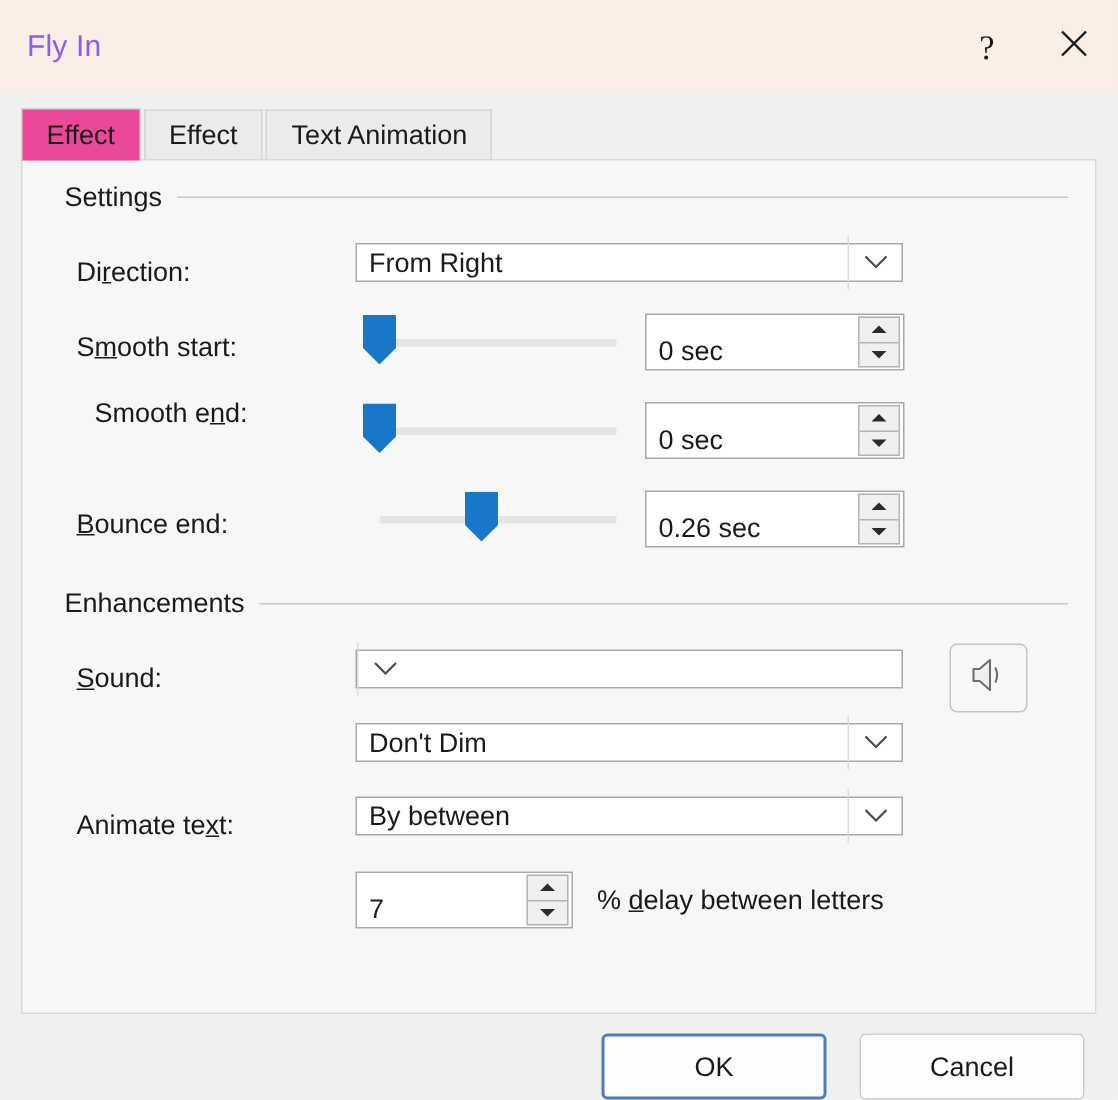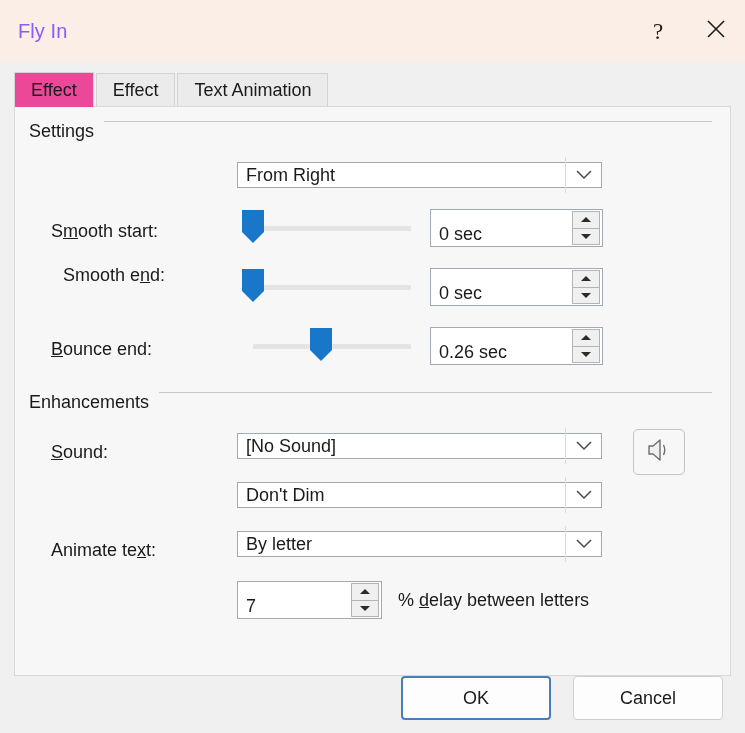--- a/index.html
+++ b/index.html
@@ -102,22 +102,22 @@
     border: 1px solid #d9d9d9;
     height: 570px;
     box-sizing: border-box;
     flex: none;
   }
 
   
   .group-header {
     position: absolute;
     display: flex;
-    align-items: flex-start;
-    left: 14px;
+    align-items: center;
+    left: 28px;
     right: 18px;
   }
   .group-title {
     font-size: 18px;
     color: #1a1a1a;
     padding-right: 10px;
     white-space: nowrap;
   }
   .group-rule {
     flex: 1;
@@ -255,21 +255,21 @@
     justify-content: center;
     box-sizing: border-box;
     cursor: default;
   }
 
   
   .footer {
     position: relative;
     flex: 1;
     display: flex;
-    align-items: flex-start;
+    align-items: flex-end;
     justify-content: flex-end;
     padding-right: 22px;
     padding-left: 24px;
   }
   .btn {
     width: 150px;
     height: 44px;
     font-size: 18px;
     color: #1a1a1a;
     background: #fdfdfd;
@@ -320,20 +320,23 @@
     </div>
   </div>
 
   <div class="panel">
 
     <div class="group-header" style="top:14px;">
       <span class="group-title">Settings</span>
       <span class="group-rule"></span>
     </div>
 
+    <div class="row" style="top:54px; left:36px;">
+      <span class="lbl"><span>Di</span><u>r</u><span>ection:</span></span>
+    </div>
     <div class="combo" style="top:55px; left:222px; width:365px;">
       <span class="combo-value">From Right</span>
       <span class="combo-arrow">
         <svg width="16" height="10" viewBox="0 0 16 10">
             <polyline points="1,1 8,8 15,1" fill="none" stroke="#4a4a4a" stroke-width="1.5"></polyline>
           </svg>
       </span>
     </div>
 
     <div class="row" style="top:104px; left:36px;">
@@ -407,21 +410,20 @@
 
     <div class="group-header" style="top:285px;">
       <span class="group-title">Enhancements</span>
       <span class="group-rule"></span>
     </div>
 
     <div class="row" style="top:325px; left:36px;">
       <span class="lbl"><span></span><u>S</u><span>ound:</span></span>
     </div>
     <div class="combo" style="top:326px; left:222px; width:365px;">
-      <span class="combo-value">[No Sound]</span>
       <span class="combo-arrow">
         <svg width="16" height="10" viewBox="0 0 16 10">
             <polyline points="1,1 8,8 15,1" fill="none" stroke="#4a4a4a" stroke-width="1.5"></polyline>
           </svg>
       </span>
     </div>
     <div class="icon-btn" style="top:322px; left:618px;">
       <span>
         <svg width="26" height="26" viewBox="0 0 26 26">
           <path d="M14 3 L7 9 H3 V17 H7 L14 23 Z" fill="#f0f0f0" stroke="#6e6e6e" stroke-width="1.4" stroke-linejoin="round"></path>
@@ -436,21 +438,21 @@
         <svg width="16" height="10" viewBox="0 0 16 10">
             <polyline points="1,1 8,8 15,1" fill="none" stroke="#4a4a4a" stroke-width="1.5"></polyline>
           </svg>
       </span>
     </div>
 
     <div class="row" style="top:423px; left:36px;">
       <span class="lbl"><span>Animate te</span><u>x</u><span>t:</span></span>
     </div>
     <div class="combo" style="top:424px; left:222px; width:365px;">
-      <span class="combo-value">By letter</span>
+      <span class="combo-value">By between</span>
       <span class="combo-arrow">
         <svg width="16" height="10" viewBox="0 0 16 10">
             <polyline points="1,1 8,8 15,1" fill="none" stroke="#4a4a4a" stroke-width="1.5"></polyline>
           </svg>
       </span>
     </div>
 
     <div class="spinbox" style="top:474px; left:222px; width:145px;">
       <span class="spin-value">7</span>
       <span class="spin-btns">

